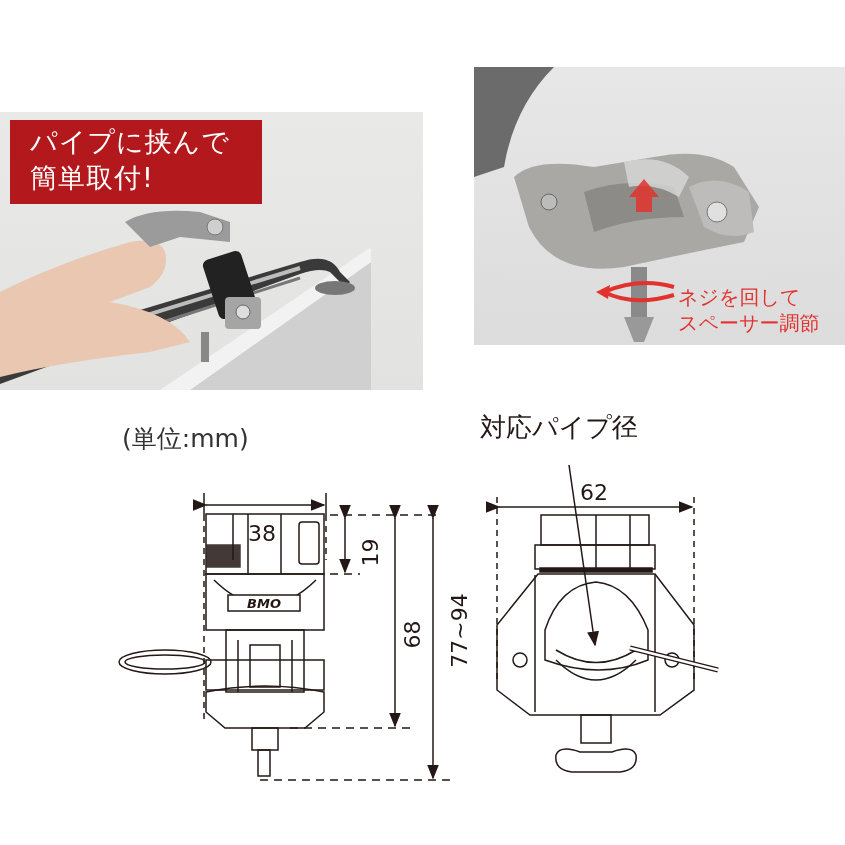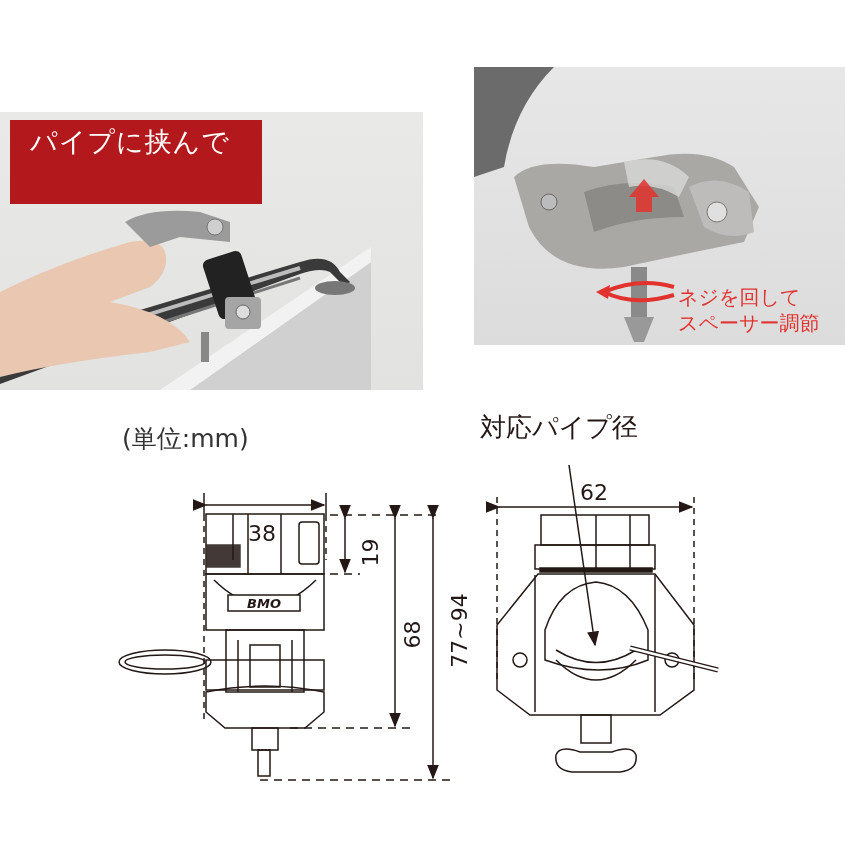--- a/index.html
+++ b/index.html
@@ -38,20 +38,21 @@
     <rect x="210" y="142" width="40" height="62" rx="6" fill="#222" transform="rotate(-18 230 173)"></rect>
     <path d="M0,180 Q60,150 130,130 Q160,125 165,140 Q170,160 150,175 L110,190 Q170,200 190,230 L150,240 Q60,250 0,265 Z" fill="#e9c7b1"></path>
     <path d="M125,110 Q150,95 200,100 L230,110 L230,130 L180,125 L150,135 Z" fill="#9b9b9b"></path>
     <circle cx="215" cy="115" r="8" fill="#cfcfcf" stroke="#777"></circle>
     <rect x="225" y="185" width="36" height="32" rx="4" fill="#a5a5a5"></rect>
     <circle cx="243" cy="200" r="7" fill="#ddd" stroke="#666"></circle>
     <rect x="201" y="220" width="8" height="30" fill="#888"></rect>
   </svg>
   <div class="banner banner1">
     <div class="l1">パイプに挟んで</div>
+    <div class="l2">簡単取付!</div>
   </div>
 </div>
 
 <div class="photo photo2">
   <svg width="371" height="278">
     <path d="M0,0 L80,0 Q40,40 30,100 L0,110 Z" fill="#6b6b6b"></path>
     <path d="M40,110 Q60,90 120,100 L180,90 Q230,80 260,100 L285,140 L270,175 Q220,185 150,200 Q80,210 55,160 Z" fill="#a9a8a5"></path>
     <path d="M110,125 Q150,110 200,120 L210,150 Q160,150 120,165 Z" fill="#8c8b88"></path>
     <path d="M150,95 Q190,85 215,110 L205,130 Q180,115 155,120 Z" fill="#d8d8d8" opacity="0.8"></path>
     <polygon points="155,130 170,112 185,130 178,130 178,145 162,145 162,130" fill="#e2322e" opacity="0.85"></polygon>

